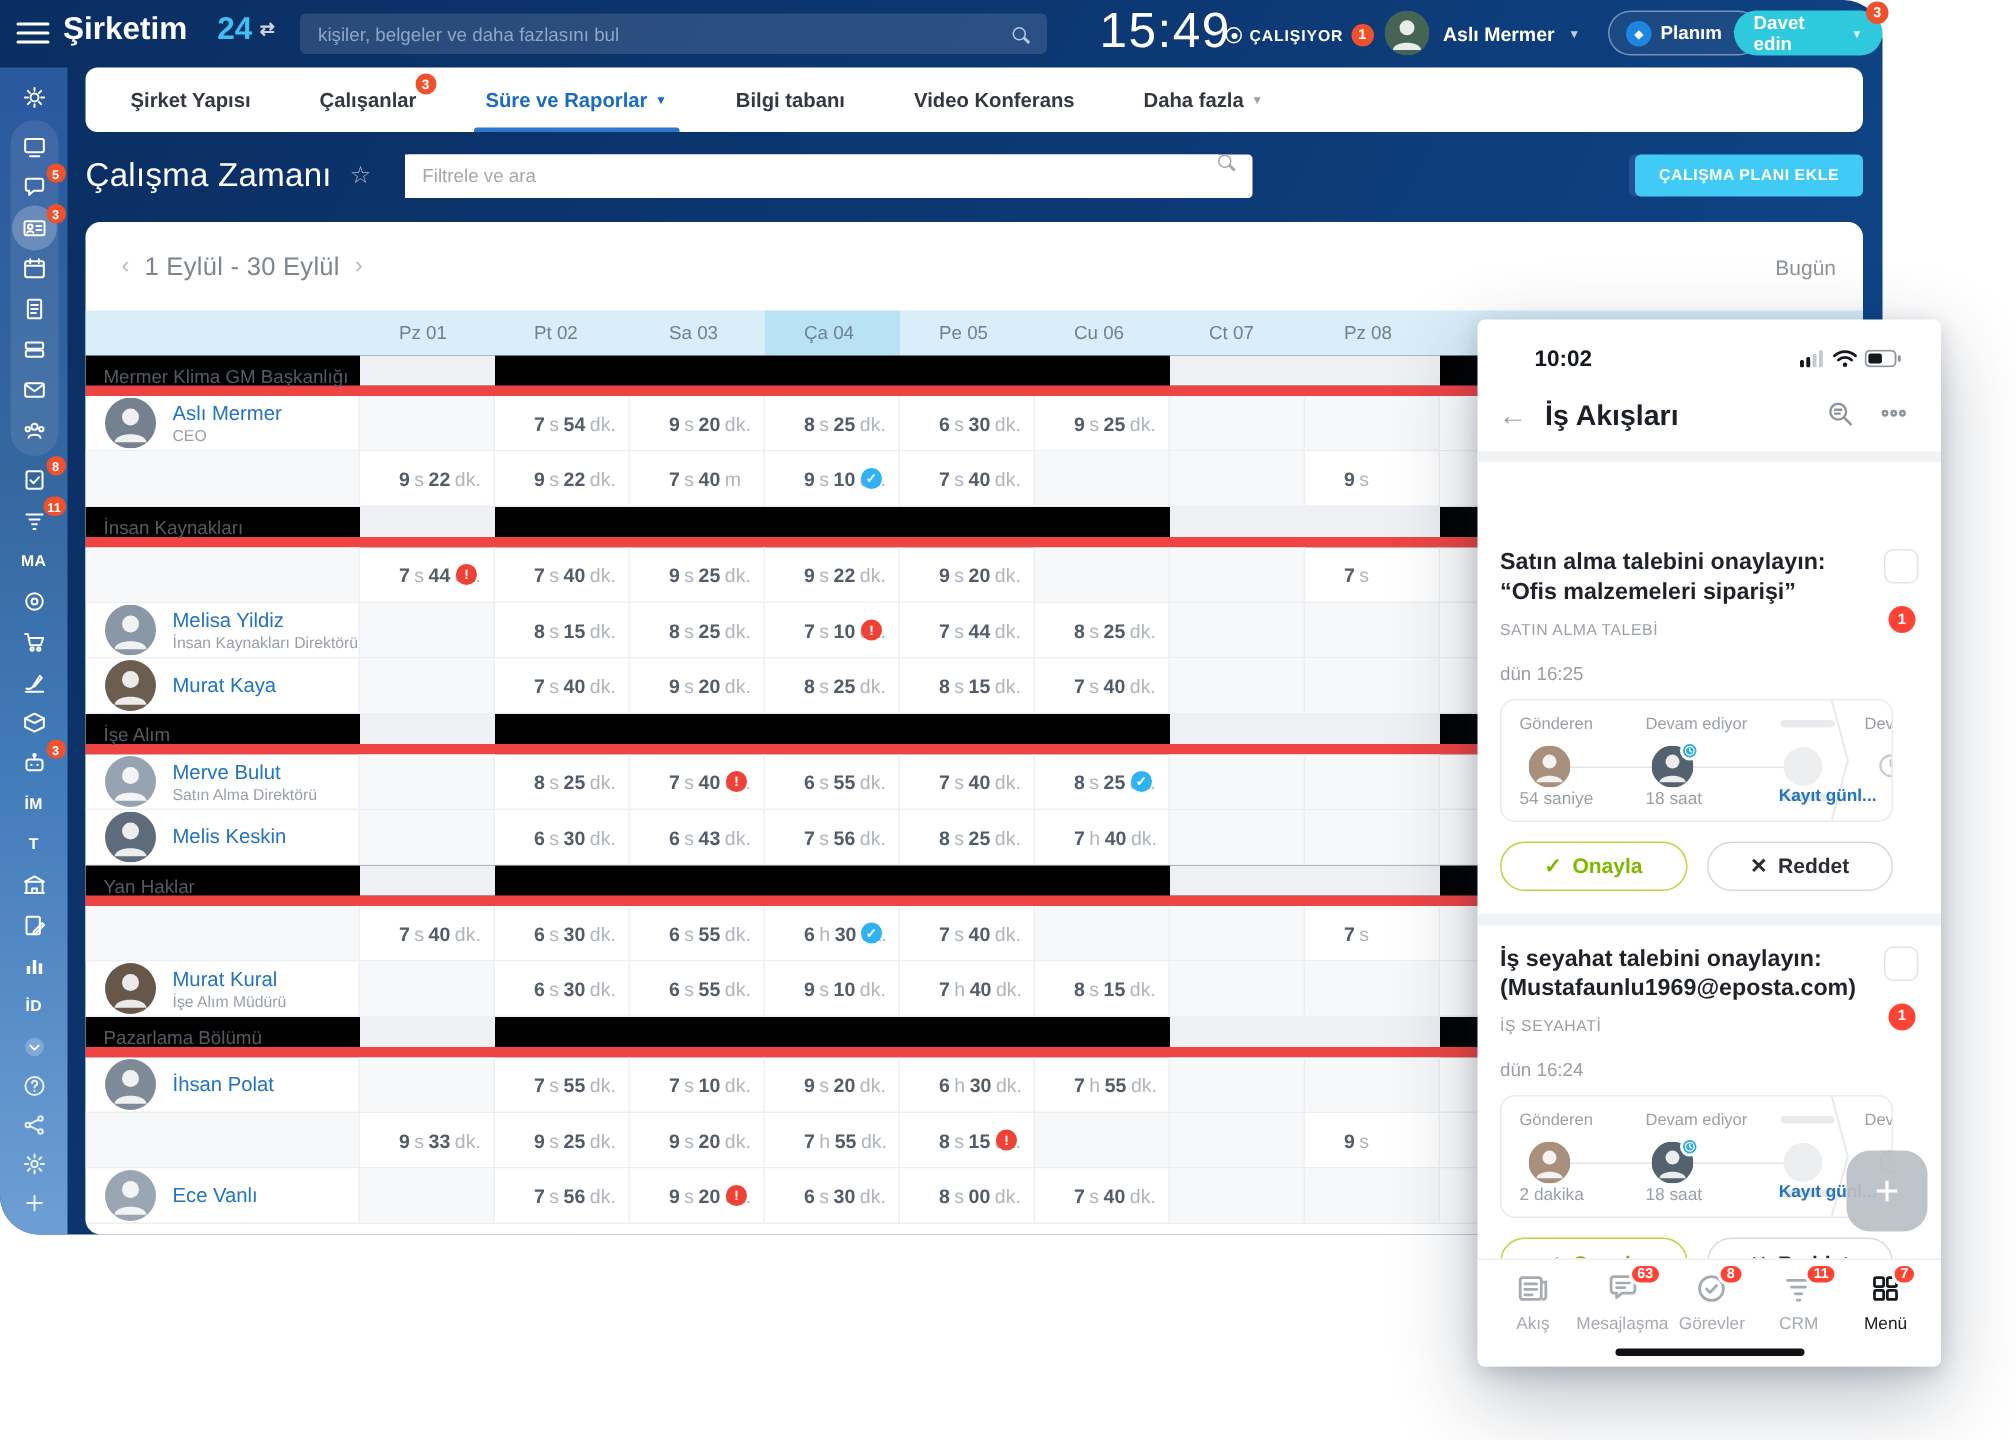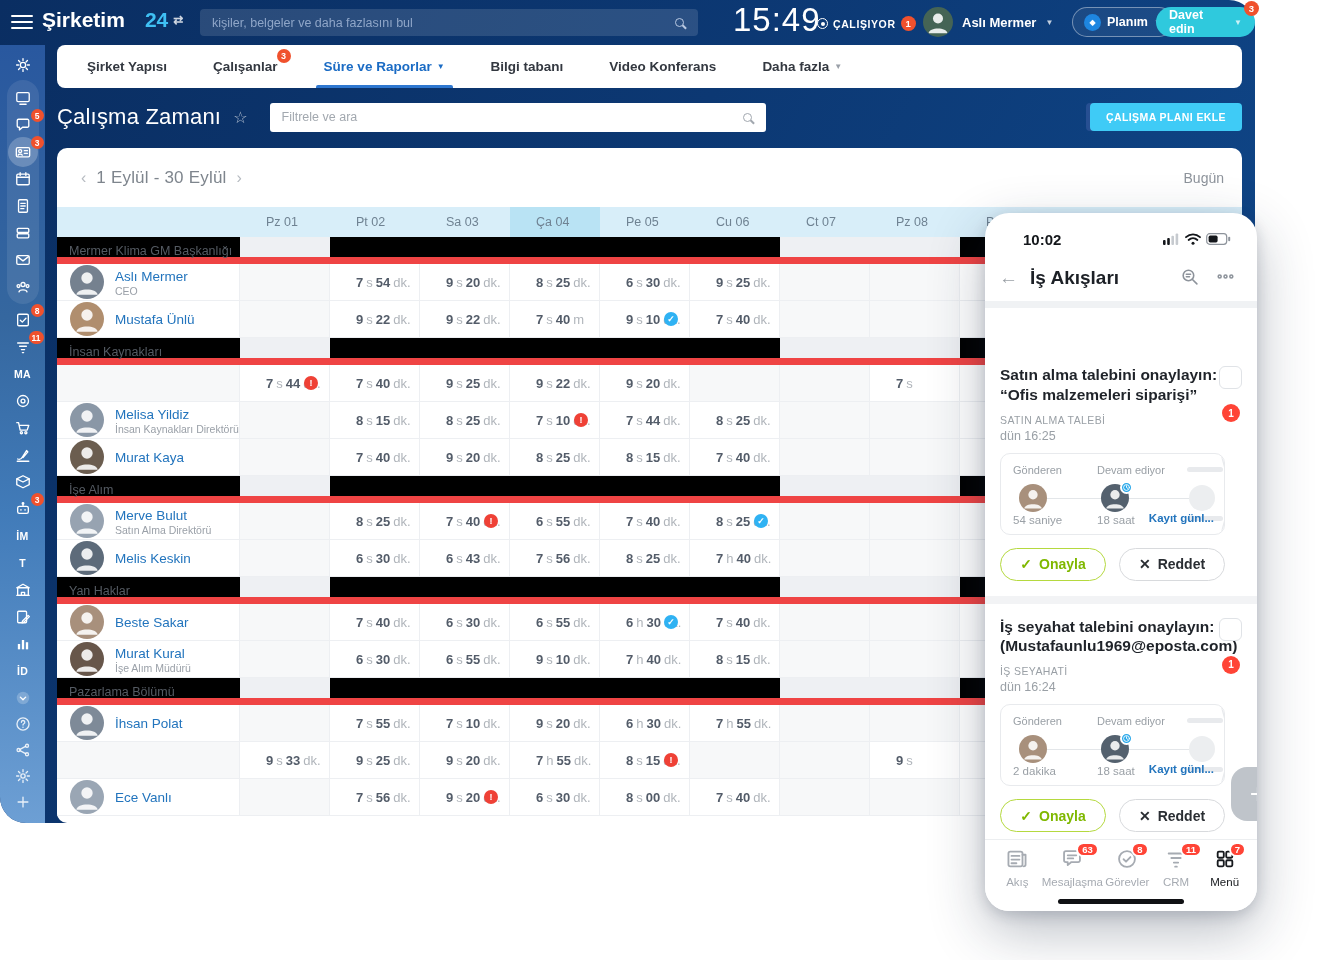--- a/index.html
+++ b/index.html
@@ -59,21 +59,21 @@
   .tab{position:relative;font-size:13.5px;font-weight:bold;color:#333840;cursor:pointer;height:100%;display:flex;align-items:center;gap:5px}
   .tab .chev{font-size:8px;color:#9aa0a8}
   .tab.active{color:#1a6bc4}
   .tab.active .chev{color:#1a6bc4}
   .tab.active::after{content:"";position:absolute;left:-8px;right:-8px;bottom:0;height:3px;background:#2e77d0;border-radius:2px 2px 0 0}
   .tab-badge{position:absolute;top:4px;right:-13px;min-width:14px;height:14px;border-radius:7px;background:#f0512d;color:#fff;font-size:9px;font-weight:bold;display:flex;align-items:center;justify-content:center}
   
   .pagehead{position:absolute;left:57px;top:96px;width:1185px;height:42px;color:#fff;display:flex;align-items:center}
   .pg-title{font-size:22px;font-weight:300;letter-spacing:.2px}
   .pg-star{color:rgba(255,255,255,.65);font-size:16px;margin-left:12px;cursor:pointer}
-  .filter{margin-left:22px;width:496px;height:29px;background:#fff;border-radius:3px;display:flex;align-items:center}
+  .filter{margin-left:22px;width:565px;height:29px;background:#fff;border-radius:3px;display:flex;}
   .filter input{flex:1;border:0;outline:0;font-size:12.5px;color:#555;padding:0 12px;font-family:inherit}
   .filter input::placeholder{color:#a2a8af}
   .filter .mag{border-color:#a2a8af}
   .filter .mag::after{background:#a2a8af}
   .gear-btn{position:absolute;right:128px;width:28px;height:28px;background:#274f92;border-radius:4px;display:flex;align-items:center;justify-content:center;cursor:pointer;color:#fff}
   .gear-btn svg{width:15px;height:15px}
   .add-plan-btn{position:absolute;right:0;height:28px;padding:0 16px;background:#3fcbf6;border-radius:4px;color:#fff;
       font-size:10.5px;font-weight:bold;letter-spacing:.4px;display:flex;align-items:center;cursor:pointer}
   
   .card{position:absolute;left:57px;top:148px;width:1185px;height:675px;background:#fff;border-radius:10px;overflow:hidden}
@@ -96,38 +96,38 @@
   .nm .ttl{font-size:10.5px;color:#9aa0a8;white-space:nowrap}
   .wt-cell{position:relative;border-right:1px solid #edeff2;font-size:13px;display:flex;align-items:center;padding-left:26px;white-space:nowrap}
   .wt-cell .num{color:#535c69;font-weight:bold}
   .wt-cell .unit{color:#b0b5bb;font-style:normal;margin:0 3px}
   .wt-cell.weekend{background:#f7f8f9}
   .flag{position:absolute;right:11px;top:50%;transform:translateY(-50%);width:14px;height:14px;border-radius:50%;
       color:#fff;font-size:9px;font-weight:bold;display:flex;align-items:center;justify-content:center;line-height:1}
   .flag.alert{background:#ef4136}
   .flag.check{background:#2fb2f3}
   
-  .phone{position:absolute;left:985px;top:213px;width:272px;height:698px;background:#fff;border-radius:24px;
+  .phone{position:absolute;left:985px;top:213px;width:309px;height:698px;background:#fff;border-radius:5px;
       box-shadow:0 20px 55px rgba(25,39,62,.30), 0 4px 14px rgba(25,39,62,.18);overflow:hidden}
   .p-status{height:42px;display:flex;align-items:center;padding:10px 26px 0 38px}
   .p-status b{font-size:15px;color:#14171b}
   .p-sticons{margin-left:auto;display:flex;align-items:center;gap:5px;color:#14171b}
   .p-header{height:46px;display:flex;align-items:center;padding:0 22px 0 14px;gap:12px}
   .p-back{color:#9aa0a6;font-size:19px;cursor:pointer}
   .p-title{font-size:19px;font-weight:bold;color:#1c2026}
   .p-hicons{margin-left:auto;display:flex;align-items:center;gap:17px;color:#8d939b}
   .p-hicons svg{width:19px;height:19px;cursor:pointer}
   .p-divider{height:7px;background:#f0f2f4}
   .p-cards{position:absolute;left:0;top:139px;right:0;bottom:72px;overflow:hidden}
   .task-card{padding:13px 32px 0 15px;position:relative}
   .t-title{font-size:15.5px;font-weight:bold;color:#1f2329;line-height:1.28;width:242px}
   .t-check{position:absolute;right:15px;top:14px;width:23px;height:23px;border:1.5px solid #e0e3e7;border-radius:6px;cursor:pointer;background:#fff}
   .t-cat{font-size:10.5px;color:#9aa0a6;letter-spacing:.4px;margin-top:9px}
   .t-badge{position:absolute;right:17px;width:18px;height:18px;border-radius:50%;background:#ff4436;color:#fff;font-size:10px;font-weight:bold;display:flex;align-items:center;justify-content:center}
-  .t-time{font-size:12.5px;color:#9aa0a6;margin-top:3px}
+  .t-time{font-size:12.5px;color:#9aa0a6;margin-top:16px}
   .flowbox{margin-top:10px;height:82px;border:1px solid #e8eaed;border-radius:10px;position:relative;overflow:hidden}
   .f-lab{position:absolute;top:10px;font-size:11px;color:#9aa0a6;white-space:nowrap}
   .f-dur{position:absolute;top:60px;font-size:11.5px;color:#9aa0a6;white-space:nowrap}
   .f-line{position:absolute;top:44px;left:22px;width:168px;height:1px;background:#e3e6e9}
   .f-ava{position:absolute;top:30px;width:28px;height:28px}
   .f-clockbadge{position:absolute;top:-3px;right:-4px;width:13px;height:13px;border-radius:50%;background:#29a8ea;border:2px solid #fff;display:flex;align-items:center;justify-content:center;color:#fff}
   .f-clockbadge svg{width:7px;height:7px}
   .f-bar{position:absolute;width:36px;height:5px;border-radius:3px;background:#e8eaed}
   .f-circle{position:absolute;left:188px;top:31px;width:26px;height:26px;border-radius:50%;background:#eceef0}
   .f-chev{position:absolute;left:218px;top:0;height:100%;width:16px}
@@ -485,30 +485,20 @@
             <span class="unit">dk.</span>
           </div>
           <div class="wt-cell weekend"></div>
           <div class="wt-cell weekend"></div>
           <div class="wt-cell">
             <span class="num">7</span>
             <span class="unit">s</span>
           </div>
         </div>
         <div class="wt-row wt-person">
-          <div class="wt-namecell">
-            <span class="ava">
-              <svg viewBox="0 0 24 24">
-                <rect width="24" height="24" fill="#b08e6e"></rect>
-                <circle cx="12" cy="9.2" r="4" fill="rgba(255,255,255,.88)"></circle>
-                <path d="M4.5 21c.5-5 14.5-5 15 0z" fill="rgba(255,255,255,.88)"></path>
-              </svg>
-            </span>
-            <div class="nm"><a>Mustafa Ünlü</a></div>
-          </div>
           <div class="wt-cell weekend"></div>
           <div class="wt-cell">
             <span class="num">9</span>
             <span class="unit">s</span>
             <span class="num">22</span>
             <span class="unit">dk.</span>
           </div>
           <div class="wt-cell">
             <span class="num">9</span>
             <span class="unit">s</span>
@@ -813,30 +803,20 @@
           <div class="g-cell"></div>
           <div class="g-cell"></div>
           <div class="g-cell"></div>
           <div class="g-cell"></div>
           <div class="g-cell weekend"></div>
           <div class="g-cell weekend"></div>
           <div class="g-cell"></div>
           <div class="g-label">Yan Haklar</div>
         </div>
         <div class="wt-row wt-person">
-          <div class="wt-namecell">
-            <span class="ava">
-              <svg viewBox="0 0 24 24">
-                <rect width="24" height="24" fill="#a8907c"></rect>
-                <circle cx="12" cy="9.2" r="4" fill="rgba(255,255,255,.88)"></circle>
-                <path d="M4.5 21c.5-5 14.5-5 15 0z" fill="rgba(255,255,255,.88)"></path>
-              </svg>
-            </span>
-            <div class="nm"><a>Beste Sakar</a></div>
-          </div>
           <div class="wt-cell weekend"></div>
           <div class="wt-cell">
             <span class="num">7</span>
             <span class="unit">s</span>
             <span class="num">40</span>
             <span class="unit">dk.</span>
           </div>
           <div class="wt-cell">
             <span class="num">6</span>
             <span class="unit">s</span>

